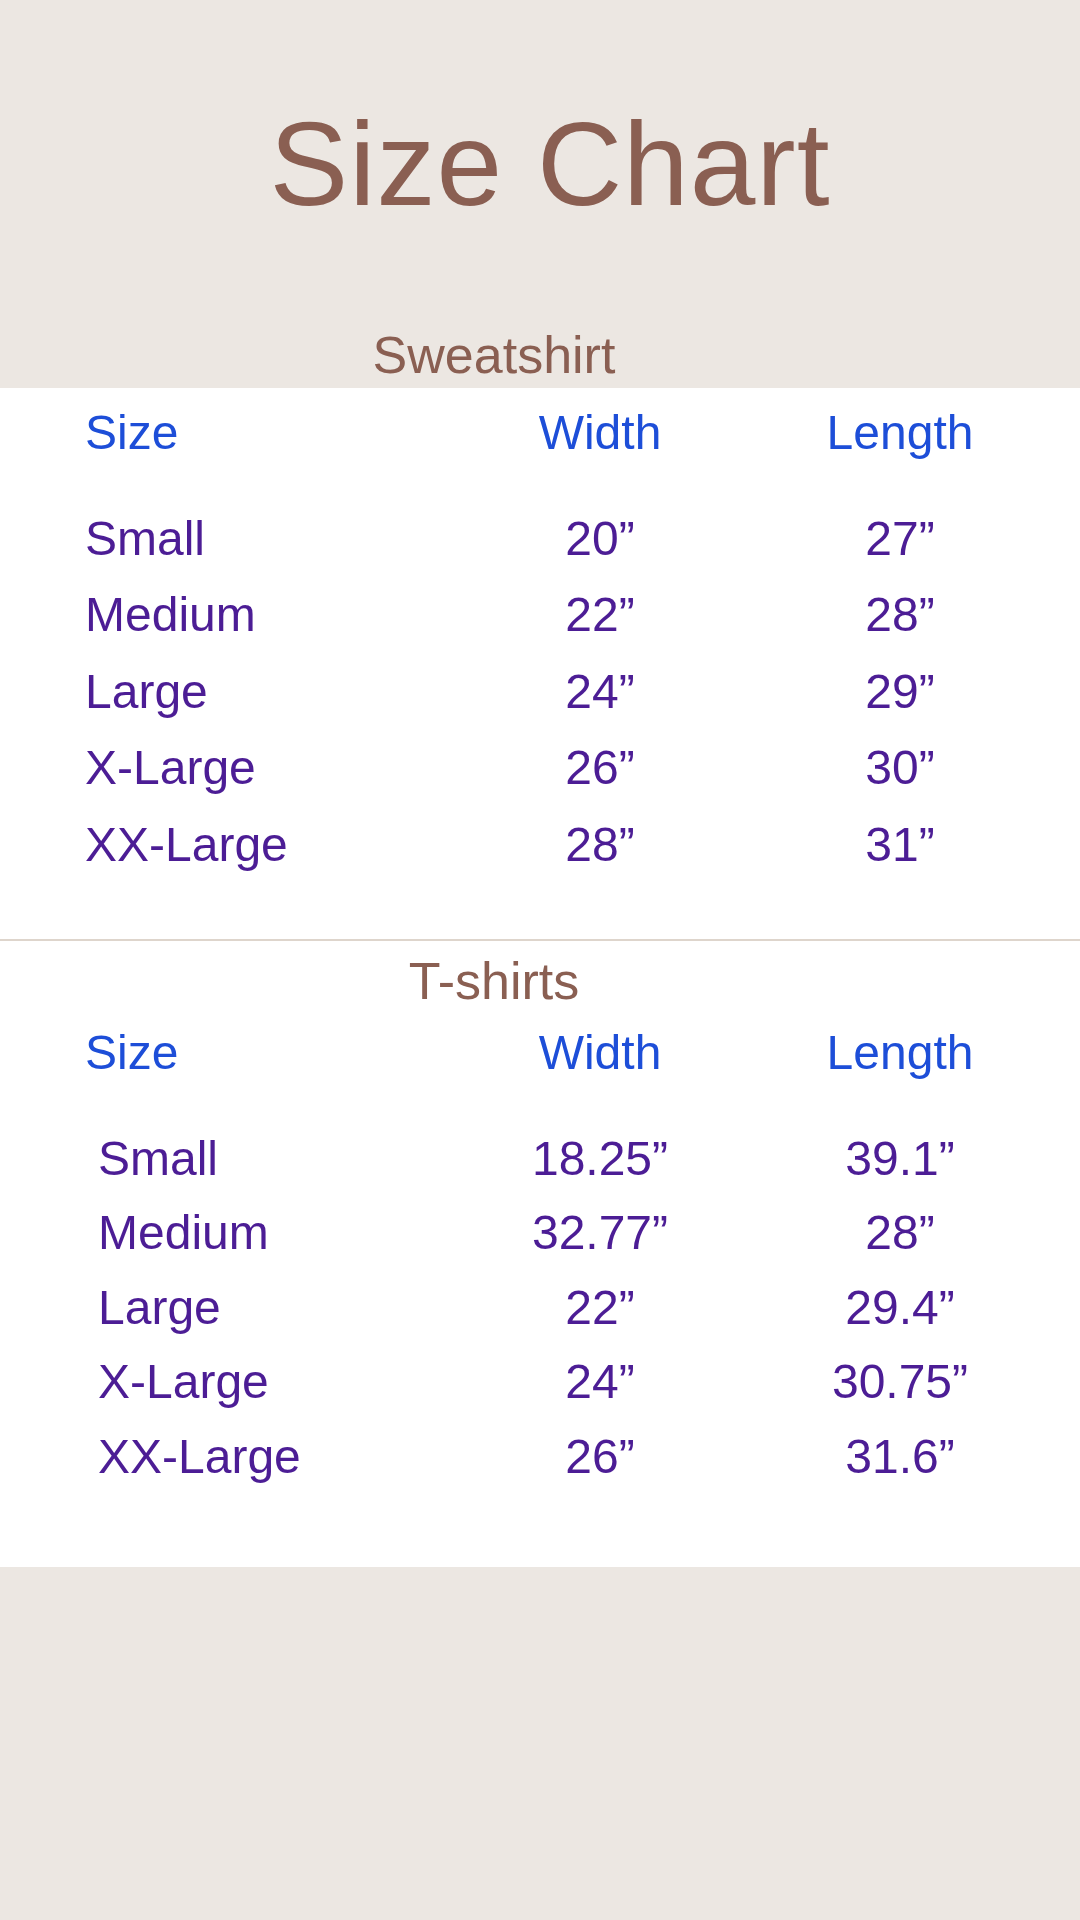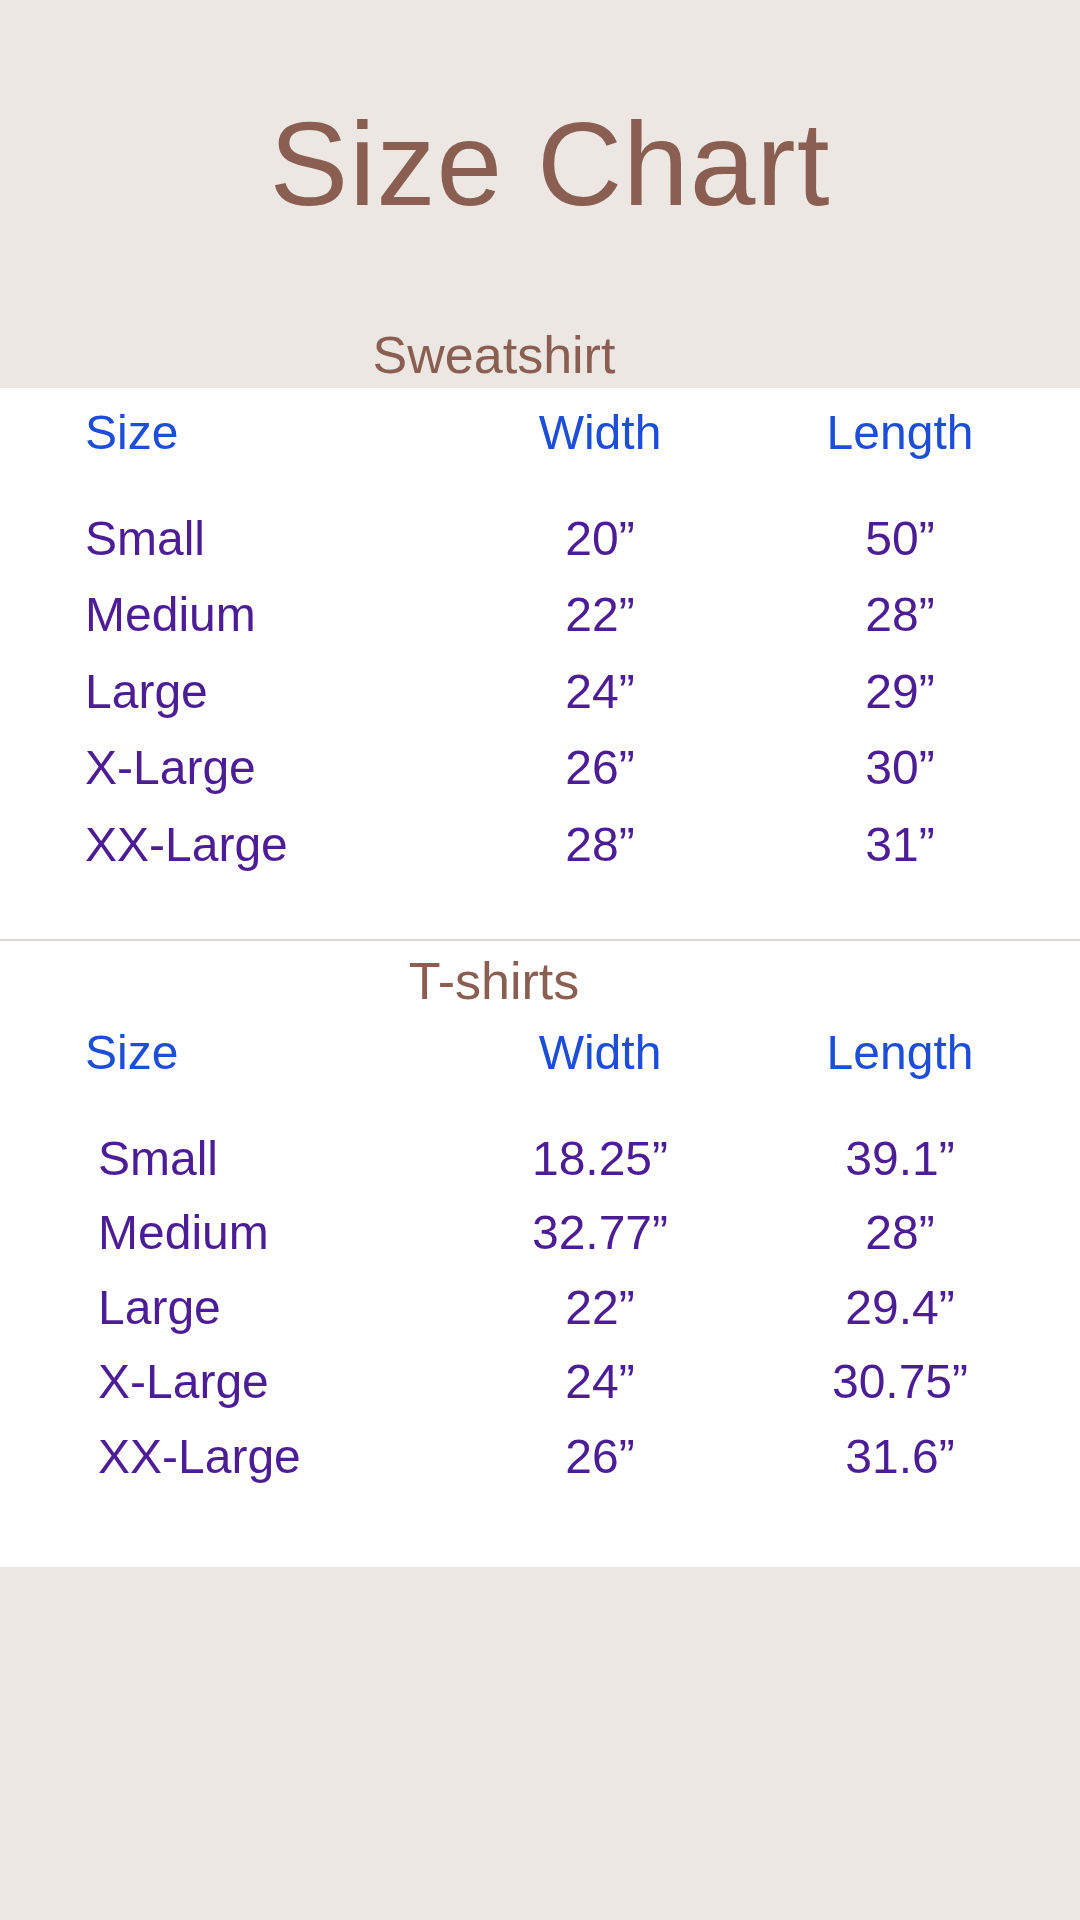--- a/index.html
+++ b/index.html
@@ -155,21 +155,21 @@
       <tr>
         <th class="col-size">Size</th>
         <th>Width</th>
         <th>Length</th>
       </tr>
     </thead>
     <tbody>
       <tr>
         <td class="col-size">Small</td>
         <td>20”</td>
-        <td>50”</td>
+        <td>27”</td>
       </tr>
       <tr>
         <td class="col-size">Medium</td>
         <td>22”</td>
         <td>28”</td>
       </tr>
       <tr>
         <td class="col-size">Large</td>
         <td>24”</td>
         <td>29”</td>

